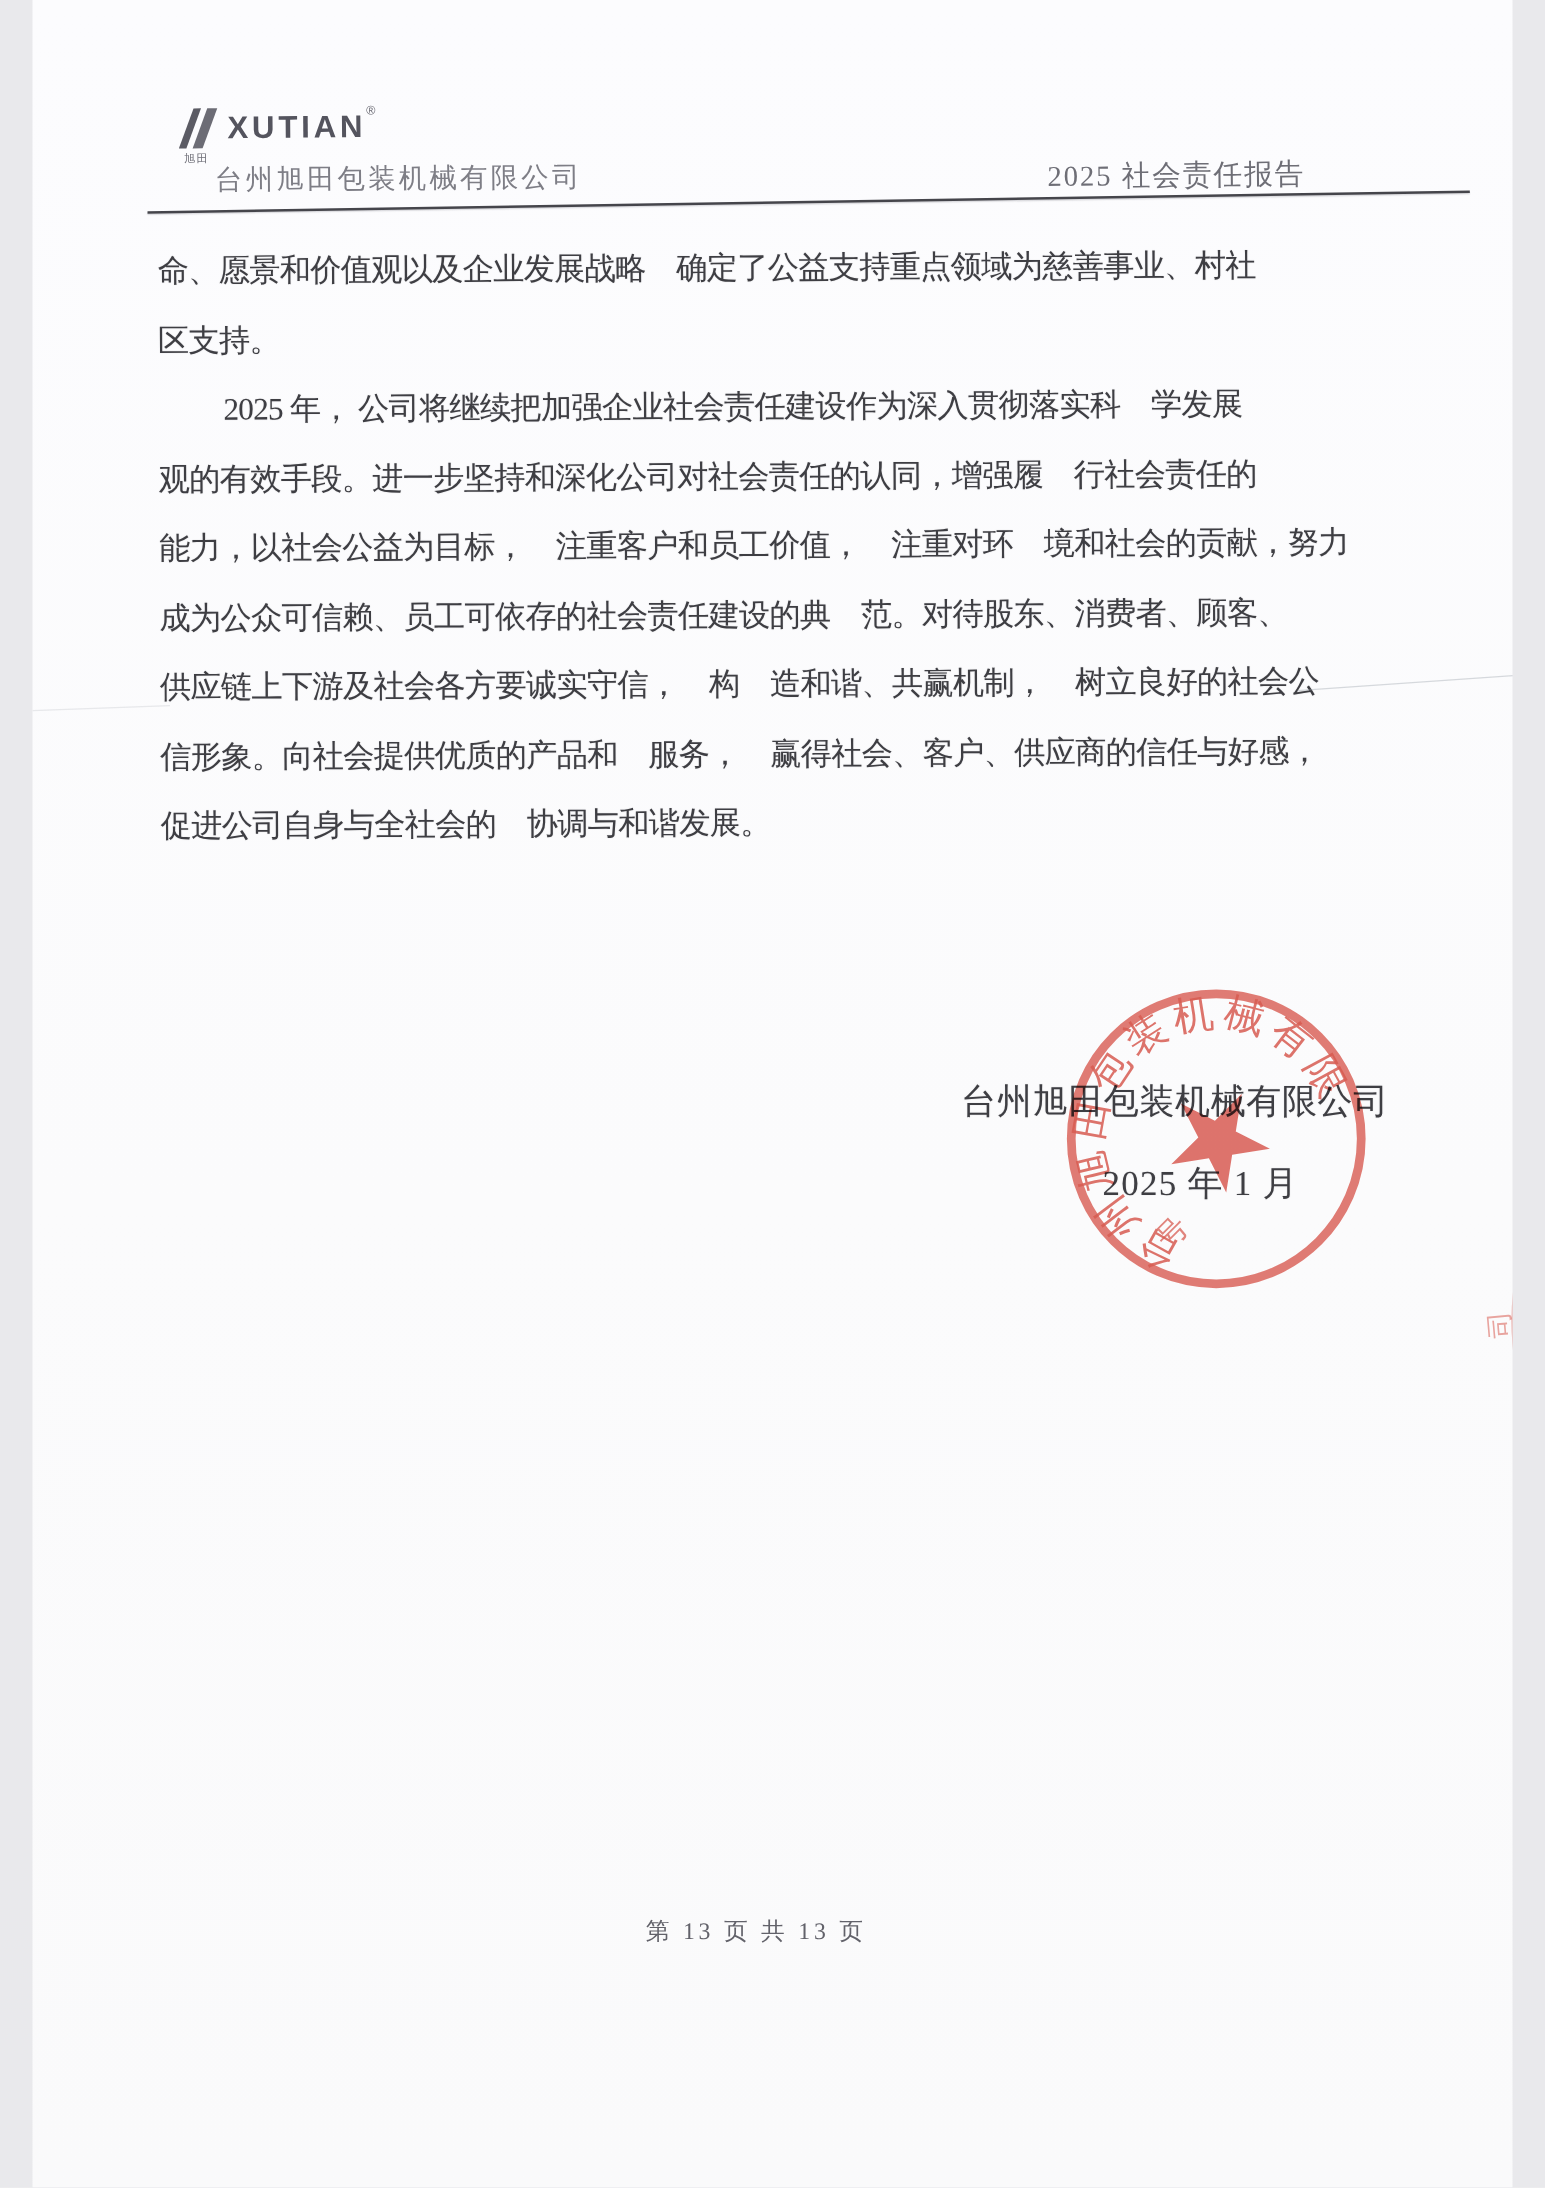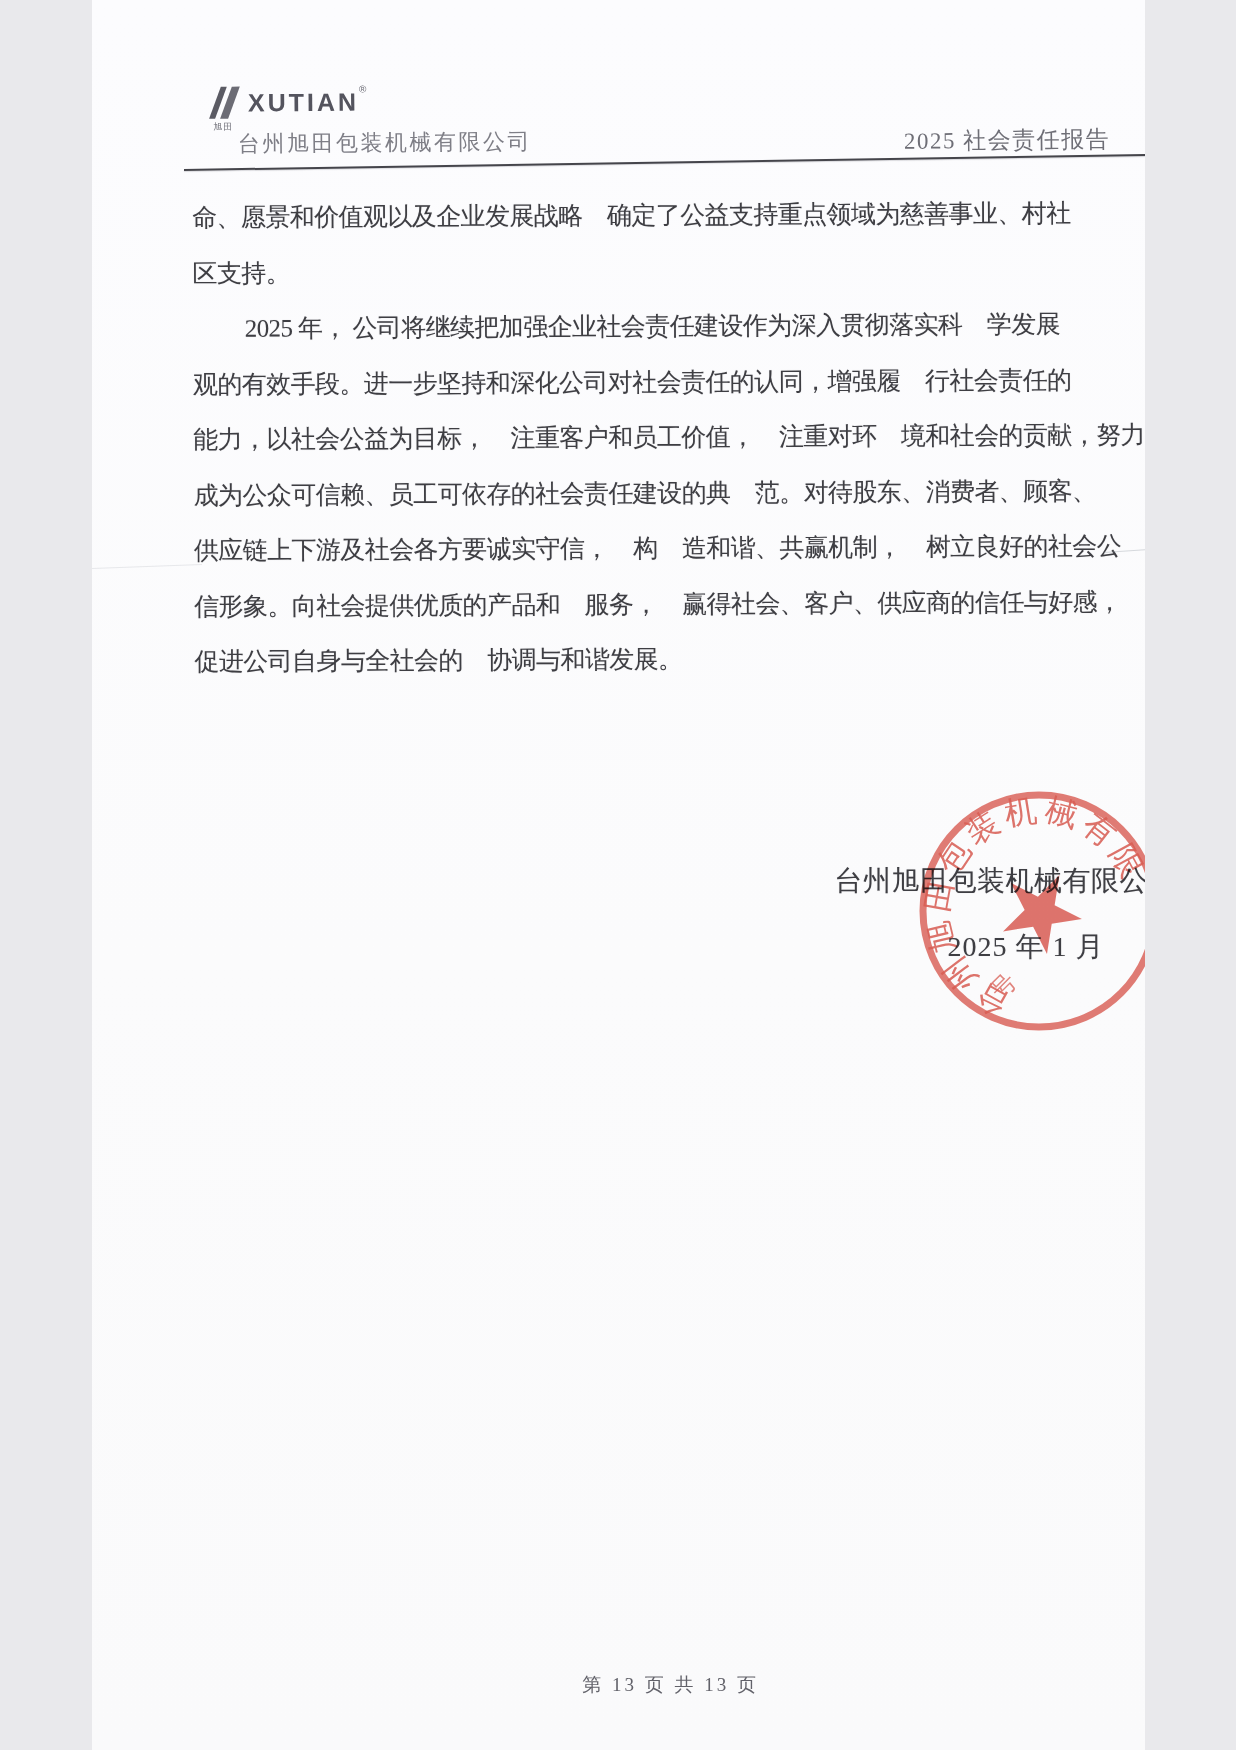--- a/index.html
+++ b/index.html
@@ -1,17 +1,17 @@
 <!DOCTYPE html>
 <html><head>
 <meta charset="utf-8">
 <style>
   html,body{margin:0;padding:0;background:#e9e9ec;}
   .page{
-    position:relative;width:1053px;height:1750px;margin:0 auto;
+    position:relative;width:1184px;height:1750px;margin:0 auto;
     background:linear-gradient(180deg,#fcfcfe 0%,#fbfbfc 55%,#fafafb 100%);
     overflow:hidden;
     font-family:"Liberation Serif","DejaVu Serif",serif;
     color:#3e3e43;
   }
   
   .logo-block{position:absolute;left:114px;top:80px;width:200px;height:56px;transform:rotate(-0.5deg);}
   .logo-mark{position:absolute;left:0;top:2px;}
   .logo-text{position:absolute;left:42px;top:8px;white-space:nowrap;}
   .brand{font-family:"Liberation Sans","DejaVu Sans",sans-serif;font-weight:bold;
@@ -32,21 +32,21 @@
   .bodyline.indent{text-indent:52px;}
   
   .sig-company{position:absolute;left:743px;top:862px;font-size:28px;letter-spacing:0.5px;
                color:#3e3e43;white-space:nowrap;text-shadow:0 0 1px rgba(62,62,67,.22);}
   .sig-date{position:absolute;left:856px;top:928px;font-size:28px;letter-spacing:1px;
             color:#3e3e43;white-space:nowrap;text-shadow:0 0 1px rgba(62,62,67,.22);}
   
   .seal-svg{position:absolute;left:797px;top:761px;mix-blend-mode:multiply;opacity:.92;}
   .partial-seal-svg{position:absolute;left:1140px;top:975px;mix-blend-mode:multiply;}
   
-  .footer{position:absolute;left:0;top:1672px;width:1158px;text-align:center;
+  .footer{position:absolute;left:0;top:1532px;width:1158px;text-align:center;
           font-size:19px;letter-spacing:3px;color:#62626a;}
   
   .crease-1{position:absolute;left:1012px;top:552px;width:228px;height:1px;background:#99a0a9;
             opacity:.38;transform:rotate(-4deg);transform-origin:left center;}
   .crease-2{position:absolute;left:0px;top:566px;width:110px;height:1px;background:#aab0b8;
             opacity:.25;transform:rotate(-2deg);}
 </style>
 </head>
 <body>
 

